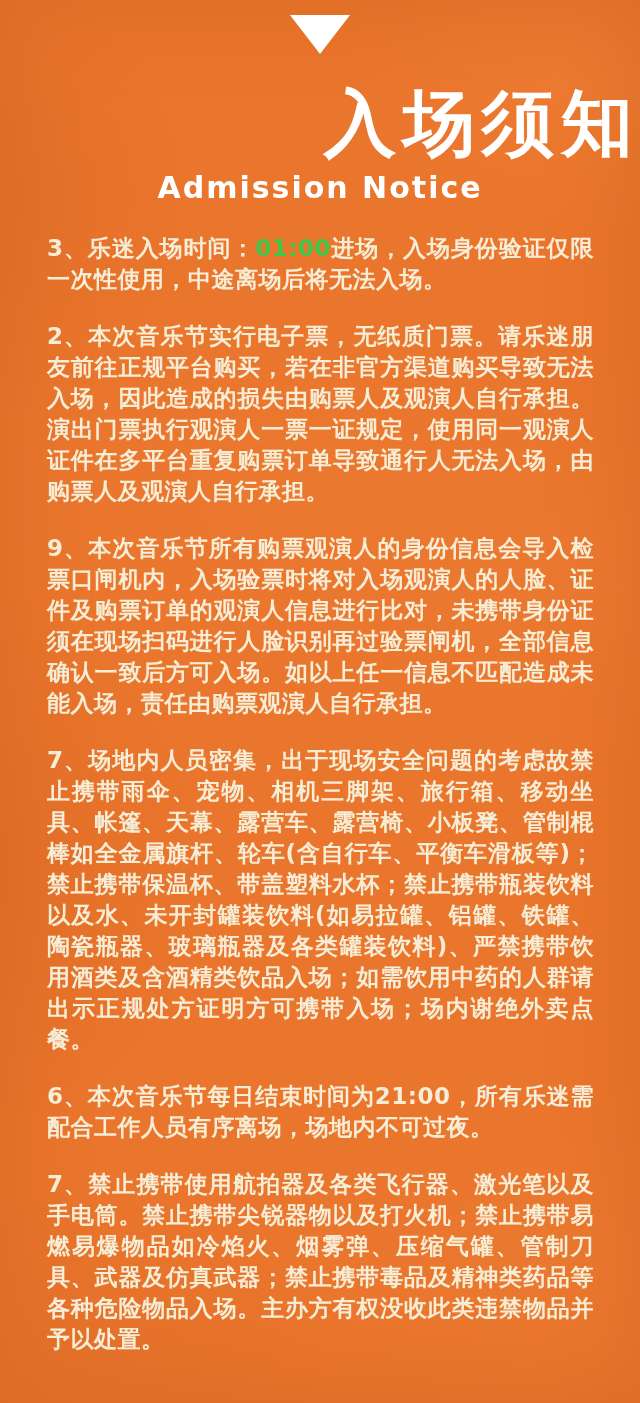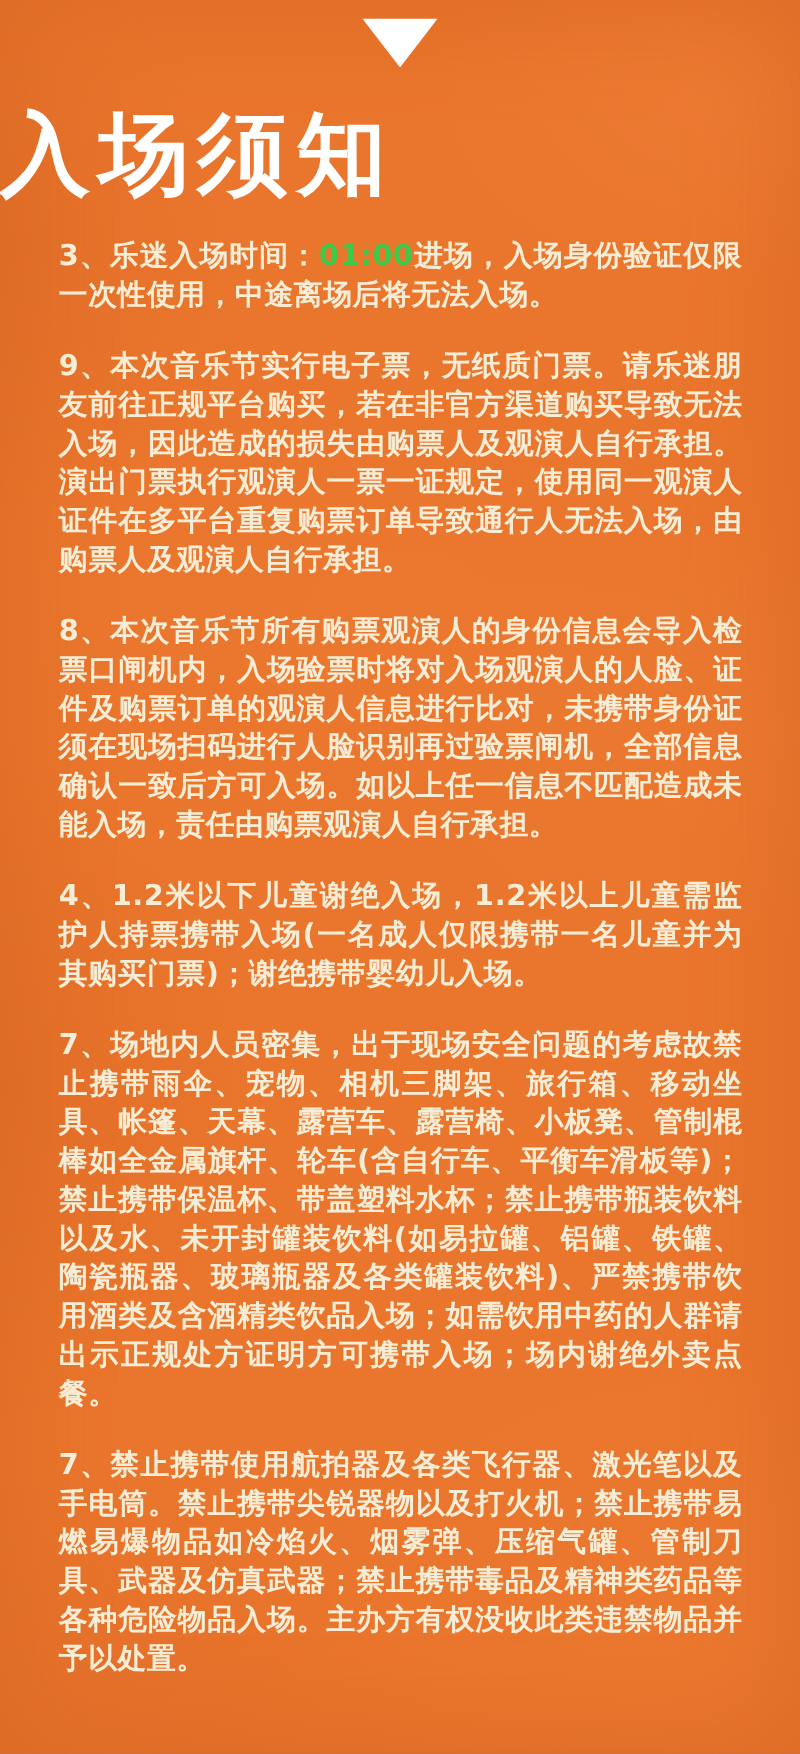--- a/index.html
+++ b/index.html
@@ -28,21 +28,21 @@
   .triangle-down {
     width: 0;
     height: 0;
     margin: 15px auto 0 auto;
     border-left: 30px solid transparent;
     border-right: 30px solid transparent;
     border-top: 39px solid #FFFFFF;
   }
   .title {
     margin: 31px 0 0 0;
-    text-align: left;
+    text-align: right;
     color: #FFFFFF;
     font-size: 72px;
     line-height: 76px;
     font-weight: 800;
     letter-spacing: 7px;
   }
   .subtitle {
     margin-top: 11px;
     text-align: center;
     color: #FFFFFF;
@@ -72,31 +72,32 @@
 </style>
 </head>
 <body>
 
 <div class="poster">
 
   <div class="triangle-down"></div>
 
   <h1 class="title">入场须知</h1>
 
+  <div class="subtitle">Admission Notice</div>
 
   <div class="content">
 
     <p><span>3、乐迷入场时间：</span><span class="highlight">01:00</span><span>进场，入场身份验证仅限一次性使用，中途离场后将无法入场。</span></p>
 
-    <p>9、本次音乐节实行电子票，无纸质门票。请乐迷朋友前往正规平台购买，若在非官方渠道购买导致无法入场，因此造成的损失由购票人及观演人自行承担。演出门票执行观演人一票一证规定，使用同一观演人证件在多平台重复购票订单导致通行人无法入场，由购票人及观演人自行承担。</p>
+    <p>2、本次音乐节实行电子票，无纸质门票。请乐迷朋友前往正规平台购买，若在非官方渠道购买导致无法入场，因此造成的损失由购票人及观演人自行承担。演出门票执行观演人一票一证规定，使用同一观演人证件在多平台重复购票订单导致通行人无法入场，由购票人及观演人自行承担。</p>
 
-    <p>8、本次音乐节所有购票观演人的身份信息会导入检票口闸机内，入场验票时将对入场观演人的人脸、证件及购票订单的观演人信息进行比对，未携带身份证须在现场扫码进行人脸识别再过验票闸机，全部信息确认一致后方可入场。如以上任一信息不匹配造成未能入场，责任由购票观演人自行承担。</p>
+    <p>9、本次音乐节所有购票观演人的身份信息会导入检票口闸机内，入场验票时将对入场观演人的人脸、证件及购票订单的观演人信息进行比对，未携带身份证须在现场扫码进行人脸识别再过验票闸机，全部信息确认一致后方可入场。如以上任一信息不匹配造成未能入场，责任由购票观演人自行承担。</p>
 
-    <p>4、1.2米以下儿童谢绝入场，1.2米以上儿童需监护人持票携带入场(一名成人仅限携带一名儿童并为其购买门票)；谢绝携带婴幼儿入场。</p>
 
     <p>7、场地内人员密集，出于现场安全问题的考虑故禁止携带雨伞、宠物、相机三脚架、旅行箱、移动坐具、帐篷、天幕、露营车、露营椅、小板凳、管制棍棒如全金属旗杆、轮车(含自行车、平衡车滑板等)；禁止携带保温杯、带盖塑料水杯；禁止携带瓶装饮料以及水、未开封罐装饮料(如易拉罐、铝罐、铁罐、陶瓷瓶器、玻璃瓶器及各类罐装饮料)、严禁携带饮用酒类及含酒精类饮品入场；如需饮用中药的人群请出示正规处方证明方可携带入场；场内谢绝外卖点餐。</p>
 
+    <p>6、本次音乐节每日结束时间为21:00，所有乐迷需配合工作人员有序离场，场地内不可过夜。</p>
 
     <p><span>7、禁止携带使用航拍器及各类飞行器、激光笔以及手电筒。禁止携带尖锐器物以及打火机；禁止携带易燃易爆物品如冷焰火、烟雾弹、压缩气罐、管制刀具、武器及仿真武器；禁止携带毒品及精神类药品等各种危险物品入场。主办方有权没收此类违禁物品并予以处置。</span><br></p>
 
   </div>
 
 </div>
 
 </body></html>

